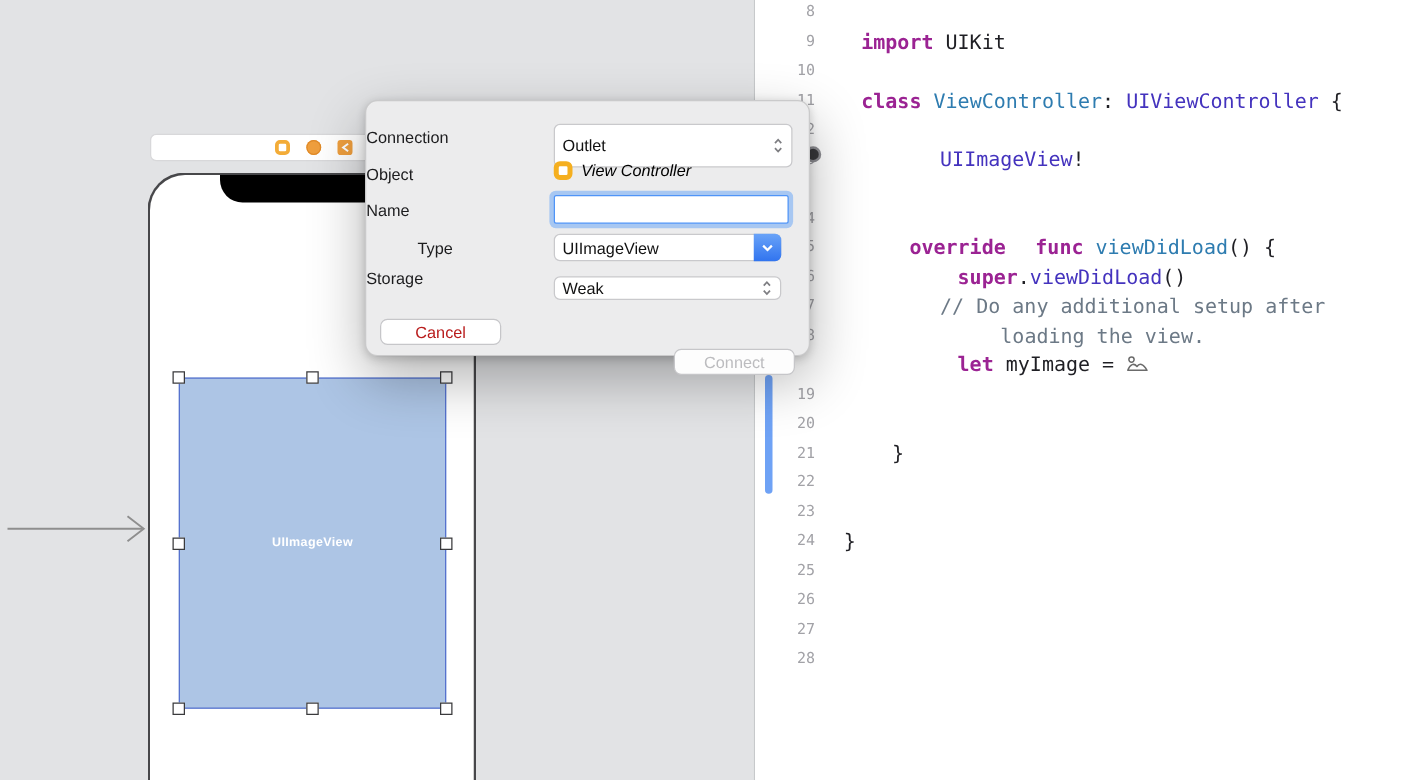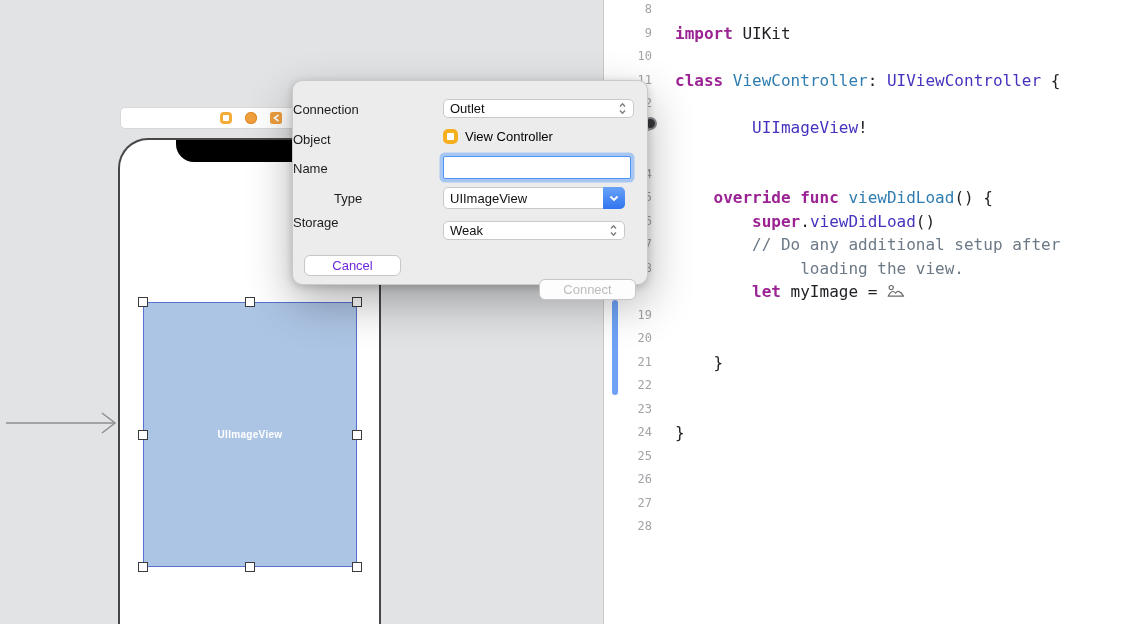--- a/index.html
+++ b/index.html
@@ -38,21 +38,21 @@
   .gutter{position:absolute;left:0;top:-2px;width:48px;}
   .gutter-row{height:23.5px;line-height:23.5px;text-align:right;
               font-family:"DejaVu Sans Mono",monospace;font-size:12px;color:#a2a2a7;}
   .change-bar{position:absolute;left:8px;top:300px;width:6px;height:95px;border-radius:3px;
               background:var(--changebar,#6fa2f5);}
   .outlet-dot{position:absolute;left:40px;top:117px;width:13px;height:13px;border-radius:50%;
               background:#39393c;border:2px solid #8e8e93;box-sizing:border-box;}
   .code{position:absolute;left:71px;top:-2px;}
   .code-row{height:23.5px;line-height:23.5px;white-space:pre;
             font-family:"DejaVu Sans Mono",monospace;font-size:16px;color:#1f1f24;}
-  .code-row .k{color:var(--kw,#9b2393);font-weight:bold;}
+  .code-row .k{color:var(--kw,#9b2393);font-weight:bold;margin-left:14px;}
   .code-row .t{color:var(--ty,#2e7cb0);}
   .code-row .u{color:var(--fw,#4433be);}
   .code-row .c{color:var(--cm,#6c7986);}
   .code-row .p{color:#1f1f24;}
   .img-literal svg{vertical-align:-1px;}
 
   
   .popup{position:absolute;left:292px;top:80px;width:354px;height:203px;background:#ececed;
          border:1px solid rgba(0,0,0,.14);border-radius:10px;
          box-shadow:0 18px 45px rgba(0,0,0,.30),0 2px 8px rgba(0,0,0,.18);z-index:20;font-size:13px;}
@@ -68,21 +68,21 @@
               border:1.5px solid #4f94f7;border-radius:2px;outline:none;
               box-shadow:0 0 0 3.5px #a7c7f2;font:13px "Liberation Sans",sans-serif;padding:0 5px;}
   .combo{position:absolute;left:150px;top:106px;width:182px;height:22px;box-sizing:border-box;
          background:#fff;border:1px solid #c9c9cc;border-radius:5px;display:flex;align-items:center;
          padding-left:6px;color:#111;}
   .combo-btn{position:absolute;right:-1px;top:-1px;width:22px;height:22px;border-radius:0 5px 5px 0;
              background:linear-gradient(#69a3f8,#3174ef);display:flex;align-items:center;
              justify-content:center;}
   .btn{position:absolute;top:174px;height:21px;box-sizing:border-box;background:#fff;
        border:1px solid #c6c6c9;border-radius:6px;font-size:13px;display:flex;align-items:center;
-       justify-content:center;color:#6d28d9;}
+       justify-content:center;color:#b91c1c;}
   .btn.disabled{color:#bcbcbf;background:#fdfdfd;margin-top:24px;}
 </style>
 </head>
 <body>
 
 <div id="root">
 
   <div class="canvas">
 
     <div class="scene-dock">
@@ -171,29 +171,29 @@
         <div class="code-row"></div>
         <div class="code-row"></div>
         <div class="code-row"><span class="p">}</span></div>
         <div class="code-row"></div>
         <div class="code-row"></div>
       </div>
   </div>
 
   <div class="popup">
     <div class="flabel" style="top:21px;">Connection</div>
-    <div class="ctl" style="top:18px;height:19px;">
+    <div class="ctl" style="top:18px;height:35px;">
       <span>Outlet</span>
       <svg class="updown" width="9" height="13" viewBox="0 0 9 13">
         <path d="M2 4.5 L4.5 1.8 L7 4.5 M2 8.5 L4.5 11.2 L7 8.5" fill="none" stroke="#7e7e82" stroke-width="1.4"></path>
       </svg>
     </div>
 
     <div class="flabel" style="top:51px;">Object</div>
-    <div class="obj-row" style="top:48px;">
+    <div class="obj-row" style="top:48px;font-style:italic;">
       <div class="obj-icon"></div>
       <span>View Controller</span>
     </div>
 
     <div class="flabel" style="top:80px;">Name</div>
     <input class="name-input" type="text" value="" style="">
 
     <div class="flabel" style="top:110px;padding-left:41px;">Type</div>
     <div class="combo">
       <span>UIImageView</span>

